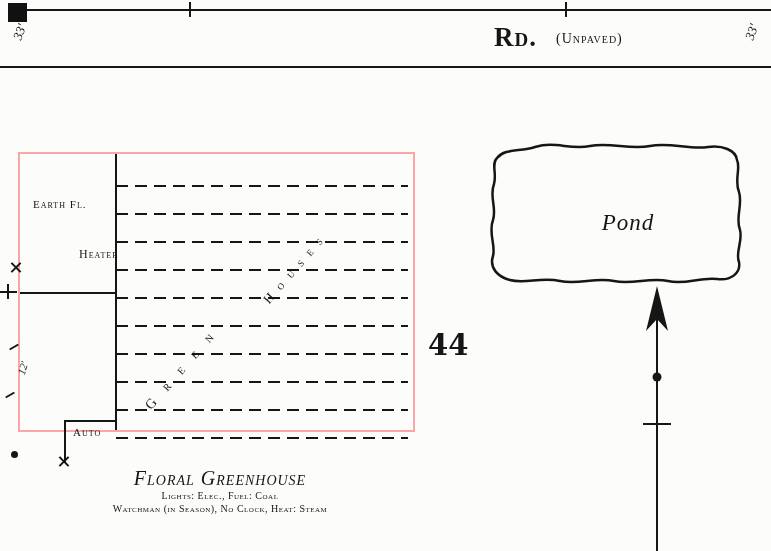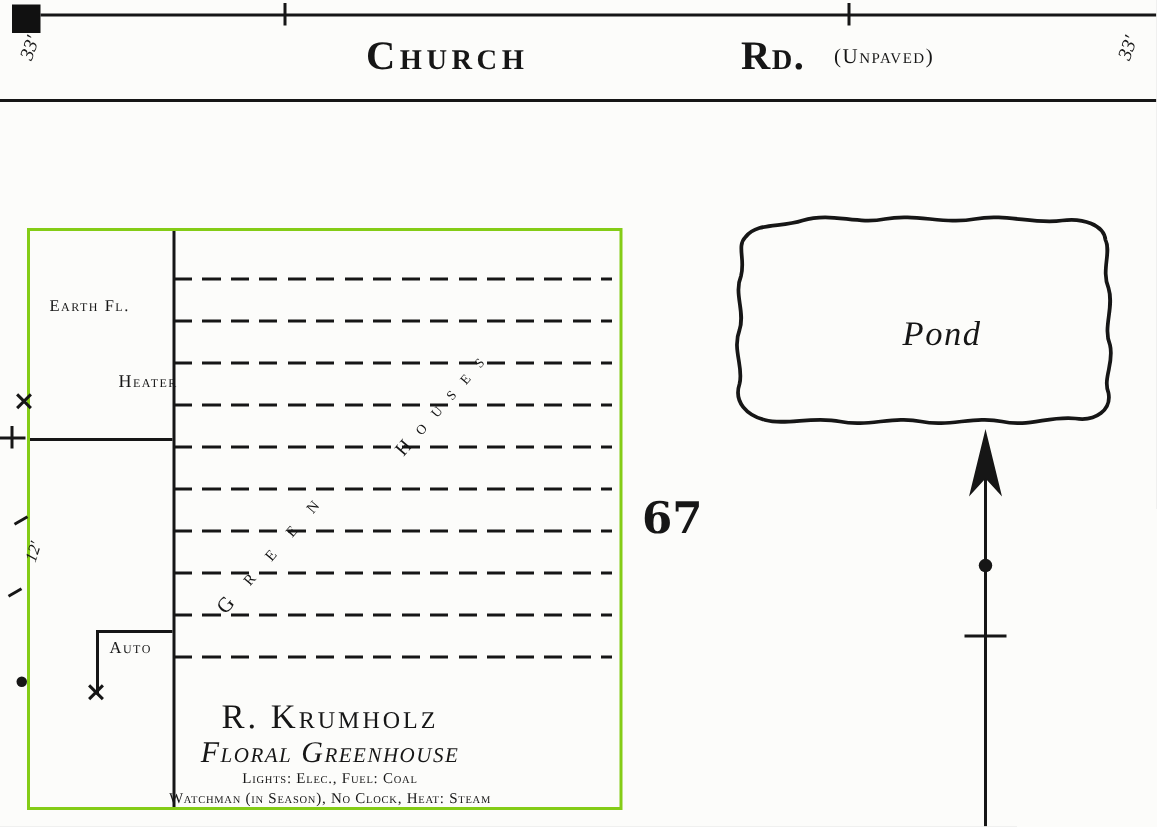--- a/index.html
+++ b/index.html
@@ -21,22 +21,22 @@
   }
   .road-type{
     position:absolute;left:494px;top:22px;font-size:27px;font-weight:700;
     font-variant:small-caps;letter-spacing:1px;
   }
   .road-surface{
     position:absolute;left:556px;top:31px;font-size:14px;
     font-variant:small-caps;letter-spacing:1px;text-align:right;
   }
   .building{
-    position:absolute;left:18px;top:152px;width:397px;height:388px;
-    border:2px solid #84cc16;box-sizing:border-box;
+    position:absolute;left:18px;top:152px;width:397px;height:280px;
+    border:2px solid #fca5a5;box-sizing:border-box;
   }
   .divider-v{position:absolute;left:95px;top:0;width:2px;height:100%;background:#161616;}
   .dash{
     position:absolute;left:96px;width:292px;height:2px;
     background:repeating-linear-gradient(90deg,#161616 0 12px,transparent 12px 19px);
   }
   .partition-h{position:absolute;height:2px;background:#161616;}
   .partition-v{position:absolute;width:2px;background:#161616;}
   .bldg-label{
     position:absolute;font-size:11px;font-variant:small-caps;letter-spacing:1px;white-space:nowrap;
@@ -98,21 +98,20 @@
     <line x1="643" y1="424" x2="671" y2="424" stroke="#161616" stroke-width="2"></line>
   </svg>
 
   <div class="corner-square"></div>
   <div class="hline" style="top:9px;left:27px;right:0;"></div>
   <div class="vline" style="left:189px;top:2px;height:15px;"></div>
   <div class="vline" style="left:565px;top:2px;height:15px;"></div>
   <div class="hline" style="top:66px;left:0;right:0;"></div>
   <div class="width-label" style="left:12px;top:24px;">33'</div>
   <div class="width-label" style="left:744px;top:24px;">33'</div>
-  <div class="road-name">Church</div>
   <div class="road-type">Rd.</div>
   <div class="road-surface">(Unpaved)</div>
 
   <div class="building">
     <div class="divider-v"></div>
 
     <div class="dash" style="top:31px;"></div>
     <div class="dash" style="top:59px;"></div>
     <div class="dash" style="top:87px;"></div>
     <div class="dash" style="top:115px;"></div>
@@ -137,26 +136,25 @@
 
   <div class="xmark" style="left:10px;top:262px;"></div>
   <div class="hline" style="left:0;top:291px;width:17px;"></div>
   <div class="vline" style="left:7px;top:284px;height:15px;"></div>
   <div class="tick-slash" style="left:13px;top:342px;"></div>
   <div class="dim-label" style="left:16px;top:362px;">12'</div>
   <div class="tick-slash" style="left:9px;top:390px;"></div>
   <div class="dot" style="left:11px;top:451px;"></div>
   <div class="xmark" style="left:58px;top:456px;"></div>
 
-  <div class="parcel-number">67</div>
+  <div class="parcel-number">44</div>
 
   <div class="pond-labels">
     <div class="pond-name">Pond</div>
   </div>
 
   <div class="caption">
-    <div class="caption-owner">R. Krumholz</div>
     <div class="caption-business">Floral Greenhouse</div>
     <div class="caption-note">Lights: Elec., Fuel: Coal</div>
     <div class="caption-note">Watchman (in Season), No Clock, Heat: Steam</div>
   </div>
 
 </div>
 
 </body></html>

